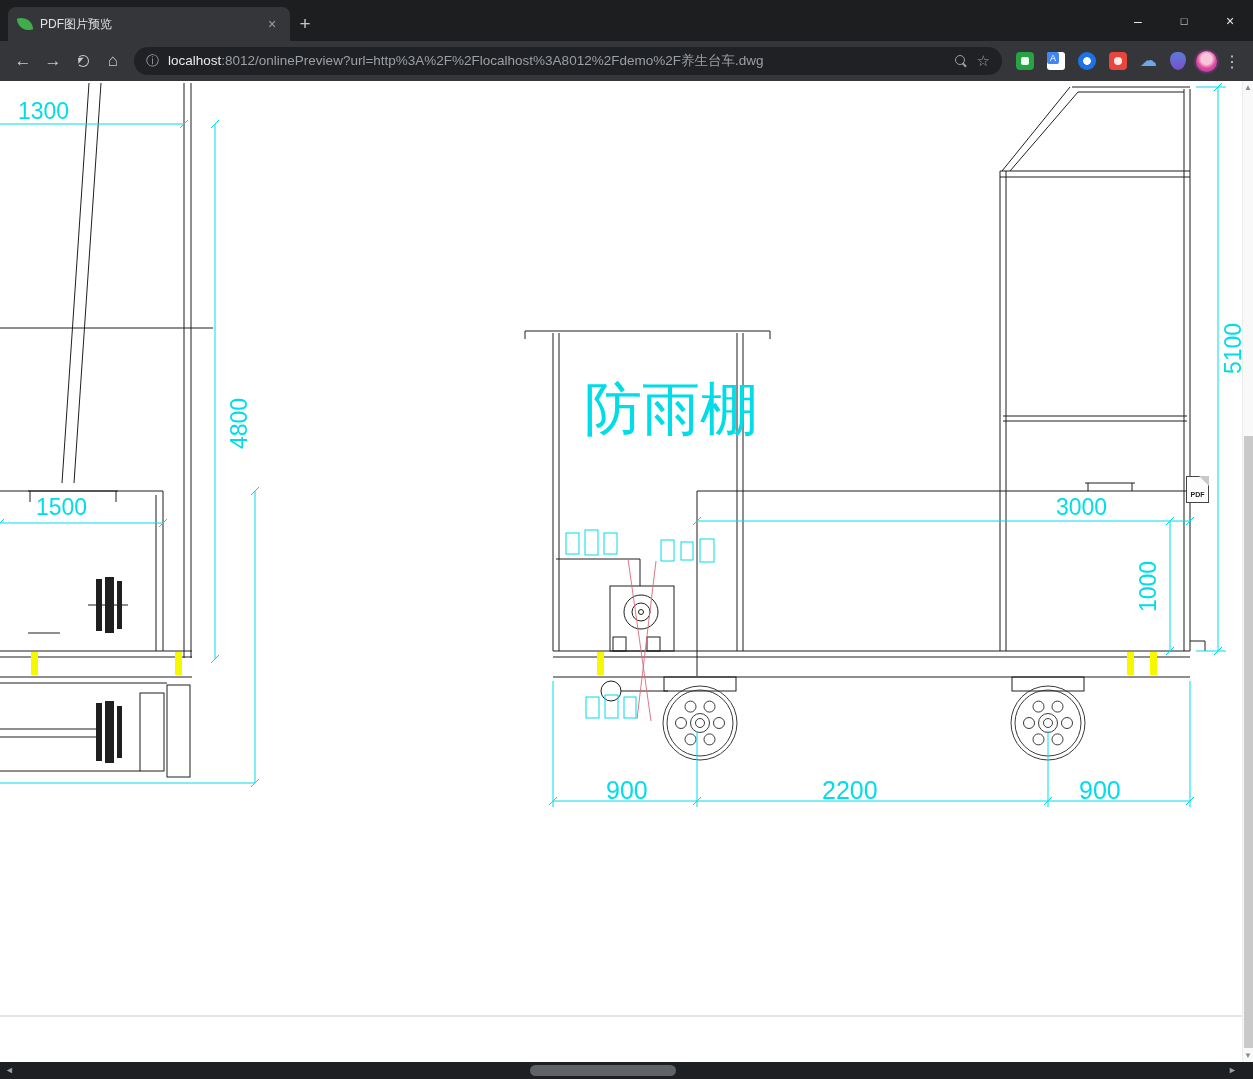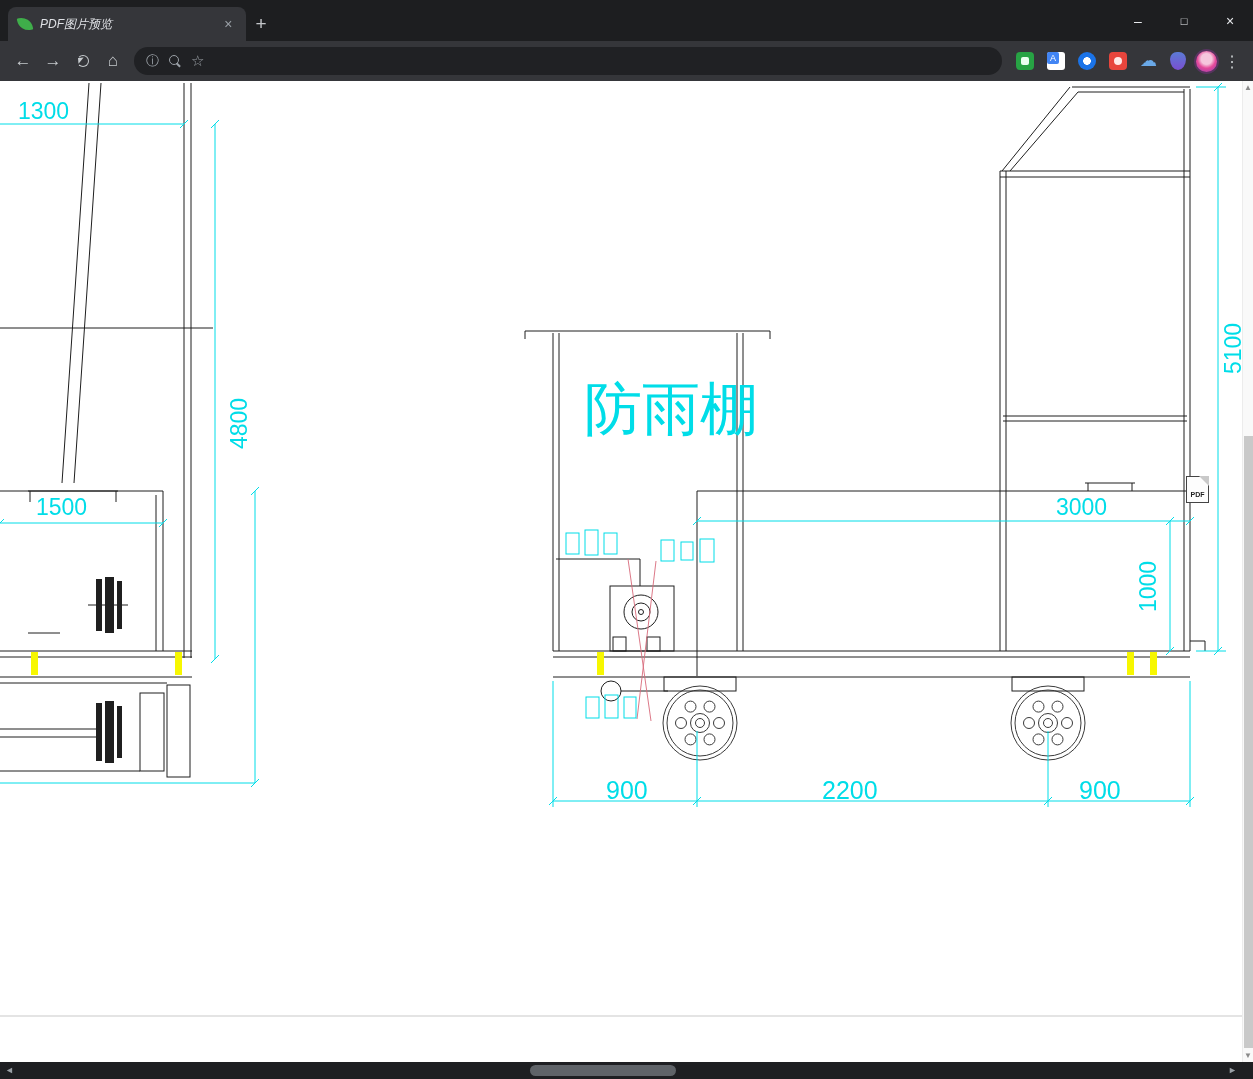--- a/index.html
+++ b/index.html
@@ -1,22 +1,22 @@
 <!DOCTYPE html>
 <html><head>
 <meta charset="utf-8">
 <style>
   * { box-sizing: border-box; margin: 0; padding: 0; }
   html, body { width: 1253px; height: 1079px; overflow: hidden; }
   body { font-family: "Liberation Sans", sans-serif; background: #ffffff; position: relative; }
 
   
   .titlebar { height: 41px; background: #1d1e20; display: flex; align-items: flex-end; position: relative; }
-  .tab { width: 238px; height: 34px; margin-left: 8px; background: #35363a; border-radius: 8px 8px 0 0;
-         display: flex; align-items: center; padding: 12px 10px; gap: 8px; font-style: italic; }
+  .tab { width: 282px; height: 34px; margin-left: 8px; background: #35363a; border-radius: 8px 8px 0 0;
+         display: flex; align-items: center; padding: 12px 10px; gap: 8px; }
   .favicon-leaf { width: 14px; height: 14px; background: #3fae4a; border-radius: 1px 85% 1px 85%;
                   transform: rotate(-12deg); flex: none; }
   .tab-title { color: #dfe1e5; font-size: 12px; flex: 1; white-space: nowrap; overflow: hidden; }
   .tab-close { color: #9aa0a6; font-size: 14px; width: 16px; text-align: center; }
   .newtab { color: #c3c6c9; font-size: 19px; width: 30px; height: 34px; display: flex;
             align-items: center; justify-content: center; }
   .win-controls { margin-left: auto; display: flex; align-self: stretch; }
   .win-btn { width: 46px; display: flex; align-items: center; justify-content: center;
              color: #e8eaed; font-size: 14px; }
   .win-btn.max { font-size: 11px; }
@@ -110,20 +110,21 @@
 
 <div class="toolbar">
   <div class="nav-btn">←</div>
   <div class="nav-btn">→</div>
   <div class="nav-btn">
       <span class="reload-ic"></span>
     </div>
   <div class="nav-btn">⌂</div>
   <div class="omnibox">
     <span class="info-ic">ⓘ</span>
+    <span class="url"><span class="url-domain">localhost</span><span class="url-rest">:8012/onlinePreview?url=http%3A%2F%2Flocalhost%3A8012%2Fdemo%2F养生台车.dwg</span></span>
     <span class="lens"></span>
     <span class="star">☆</span>
   </div>
   <div class="ext-area">
     <span class="ext ext-green"></span>
     <span class="ext ext-translate"></span>
     <span class="ext ext-bluecircle"></span>
     <span class="ext ext-red"></span>
     <span class="ext ext-cloud">☁</span>
     <span class="ext ext-shield"></span>

